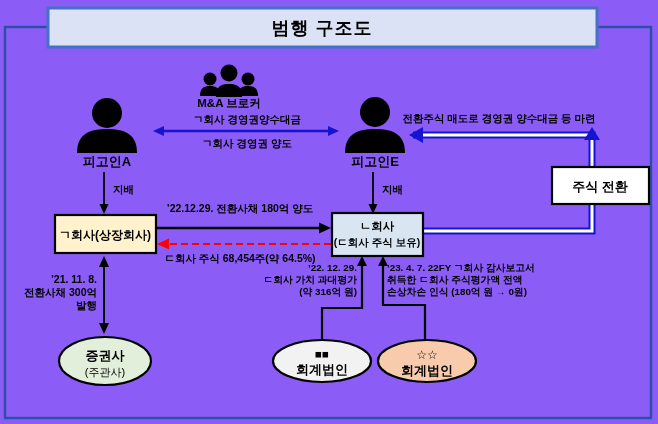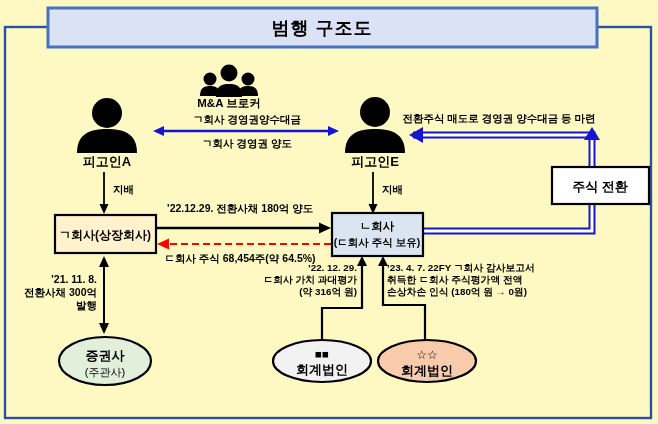--- a/index.html
+++ b/index.html
@@ -1,16 +1,16 @@
 <!DOCTYPE html>
 <html><head>
 <meta charset="utf-8">
 <style>
   html,body{margin:0;padding:0;background:#ffffff;}
-  .stage{position:relative;width:658px;height:424px;background:#fef9c3;overflow:hidden;}
+  .stage{position:relative;width:658px;height:424px;background:#8b5cf6;overflow:hidden;}
   svg{display:block;}
   text{font-family:"Liberation Sans","DejaVu Sans",sans-serif;fill:#000;}
   .ttl{font-size:18px;font-weight:bold;letter-spacing:1px;}
   .b13{font-size:13px;font-weight:bold;}
   .b12{font-size:12px;font-weight:bold;}
   .b11{font-size:11.5px;font-weight:bold;}
   .b10{font-size:10.5px;font-weight:bold;}
   .b9{font-size:9.8px;font-weight:bold;}
   .r11{font-size:11px;}
   .mid{text-anchor:middle;}

